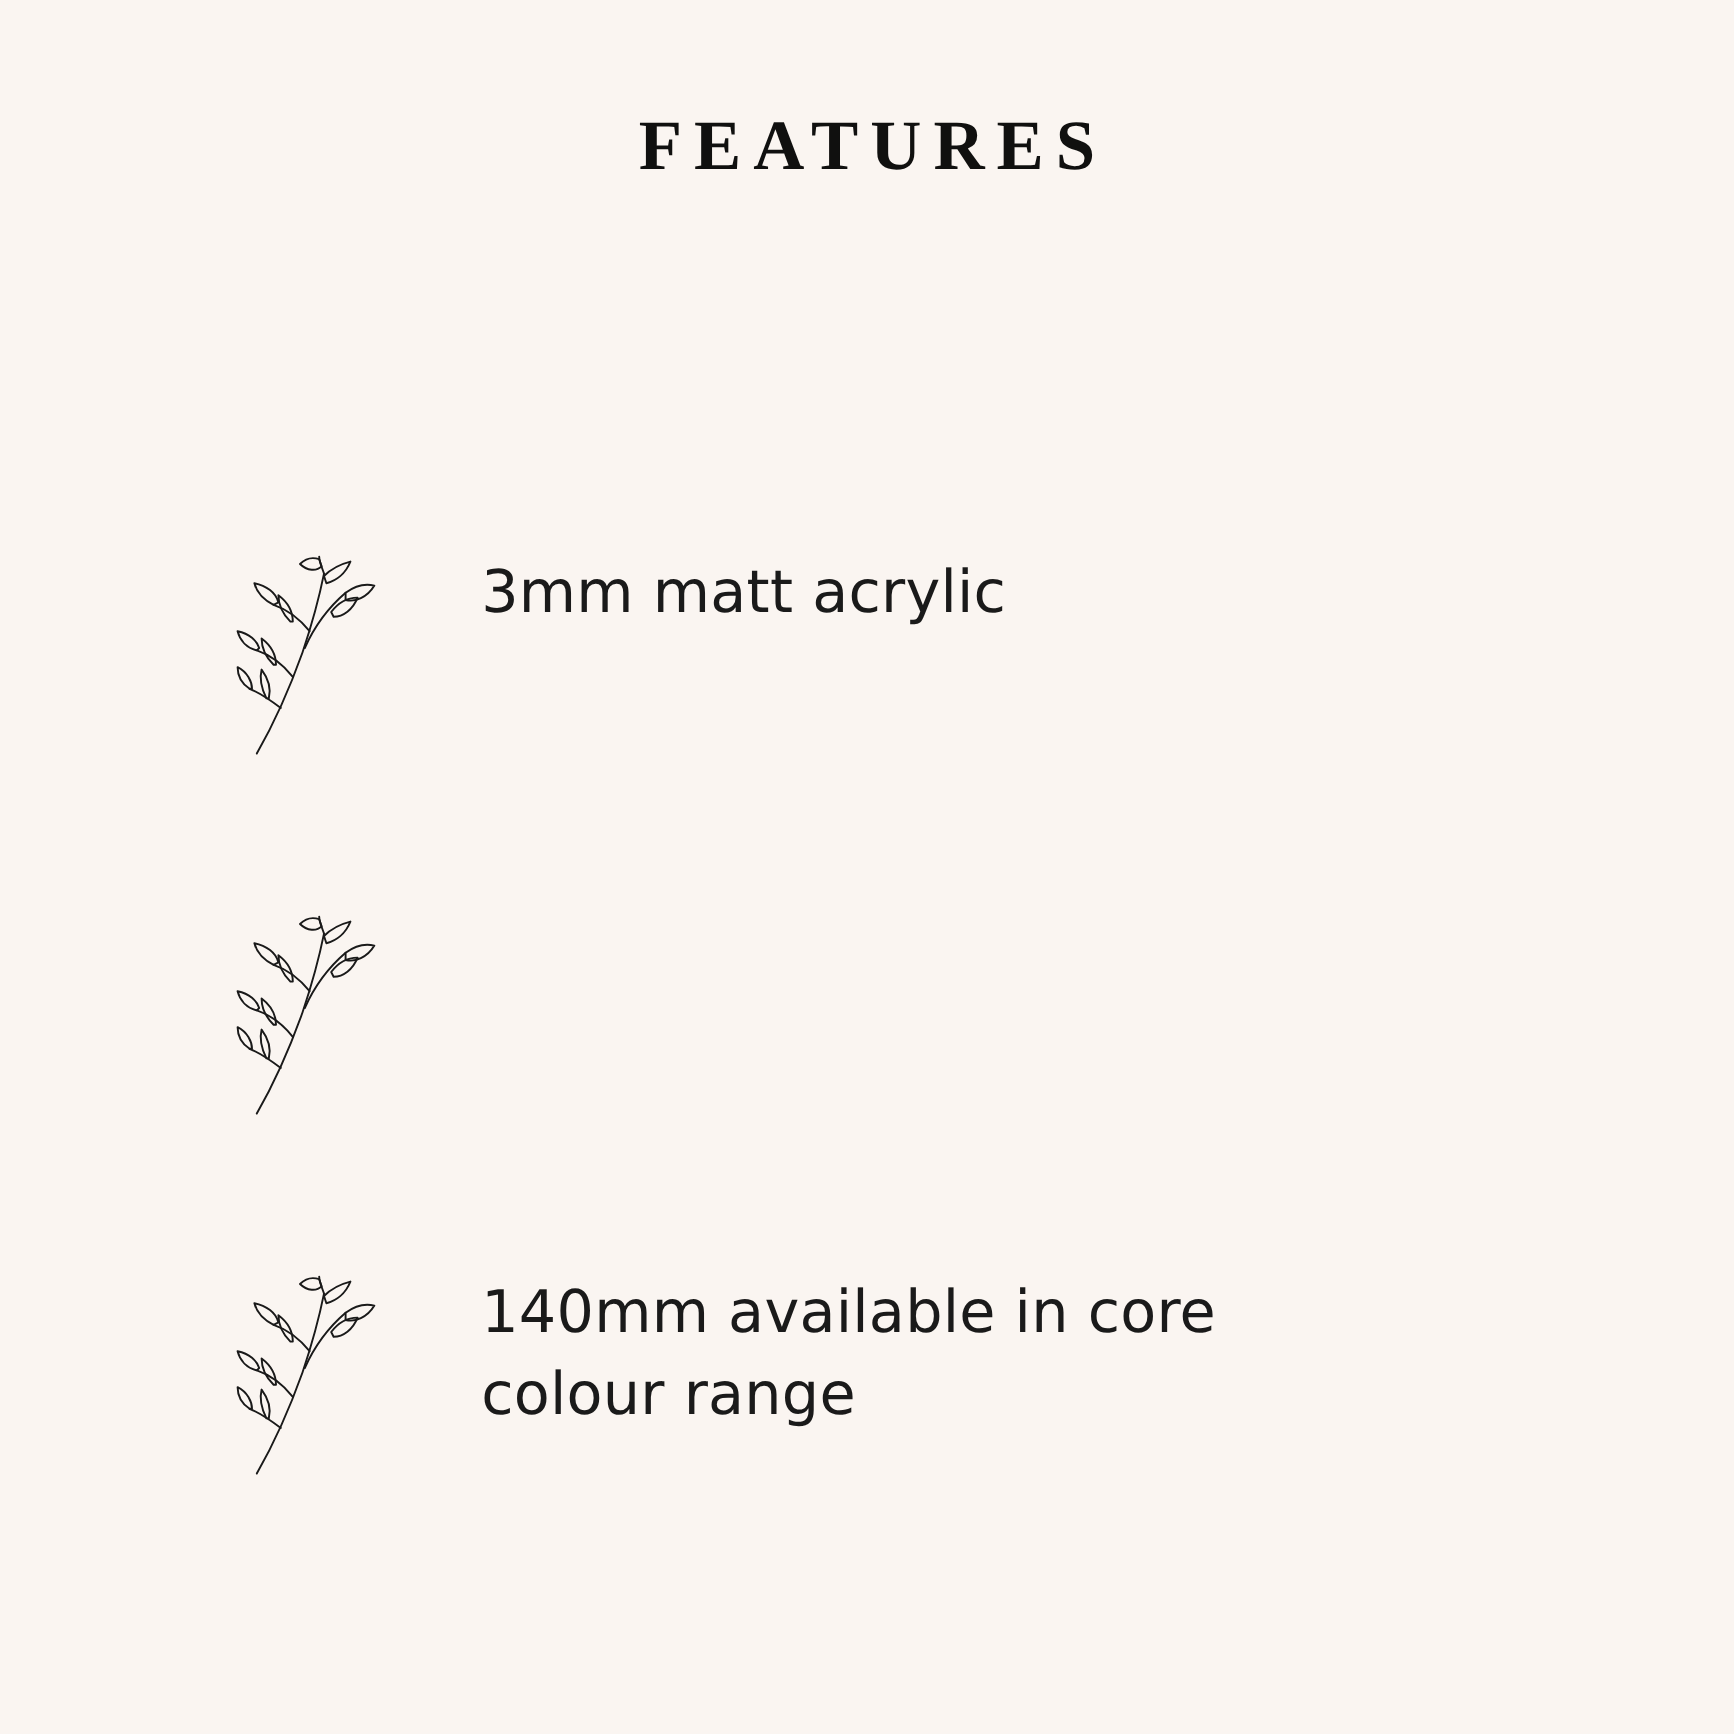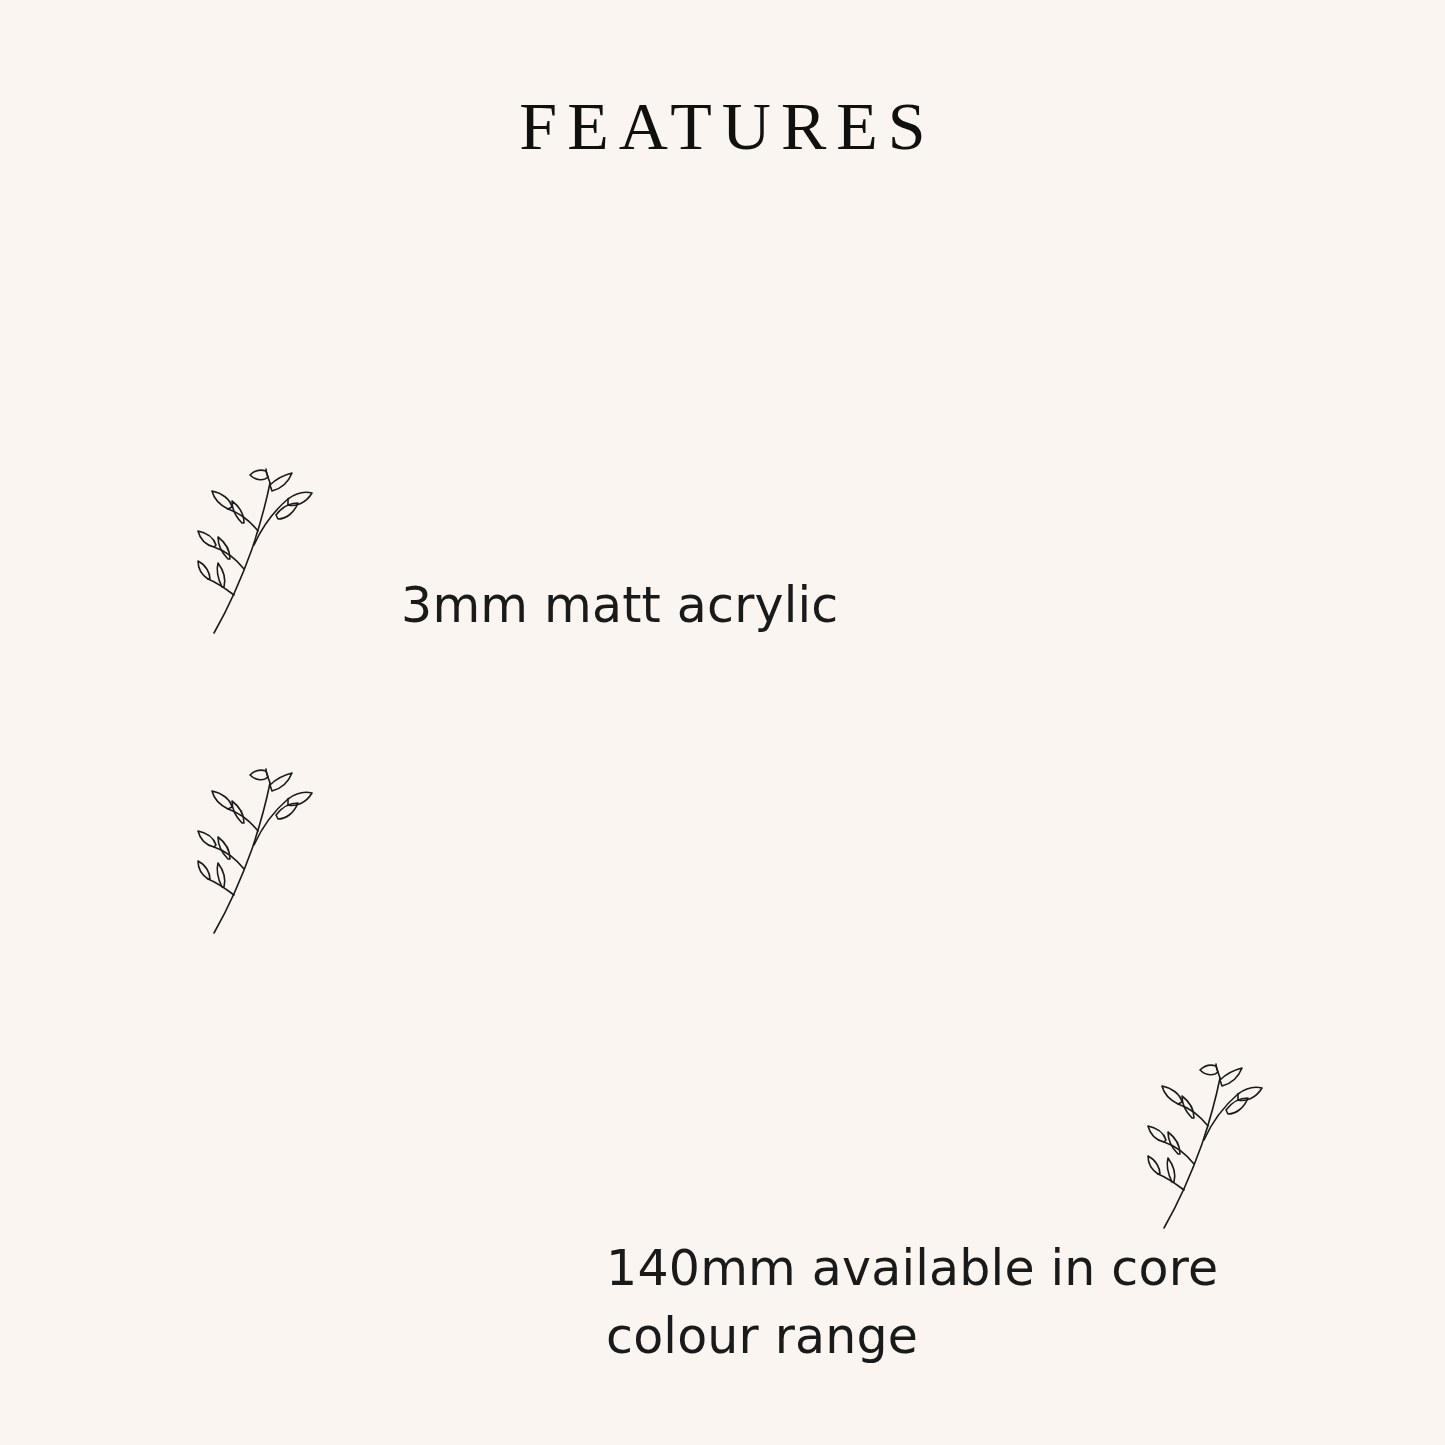--- a/index.html
+++ b/index.html
@@ -20,42 +20,41 @@
     background: #faf5f1;
     box-sizing: border-box;
   }
   .title {
     position: absolute;
     top: 92px;
     left: 0;
     width: 100%;
     text-align: center;
     font-family: "Liberation Serif", serif;
-    font-size: 68px;
+    font-size: 59px;
     line-height: 1;
     letter-spacing: 10px;
     color: #10100f;
-    font-weight: 400;
+    font-weight: 700;
     text-indent: 10px;
   }
   .features-list {
     position: absolute;
     top: 460px;
     left: 196px;
     width: 1100px;
   }
   .feature-row {
     display: flex;
-    align-items: flex-end;
+    align-items: flex-start;
     min-height: 180px;
     margin-bottom: 120px;
   }
   .feature-row:last-child {
     margin-bottom: 0;
-    flex-direction: column;
   }
   .sprig {
     width: 150px;
     flex: 0 0 150px;
     display: flex;
     align-items: center;
     justify-content: flex-start;
   }
   .sprig svg {
     display: block;

